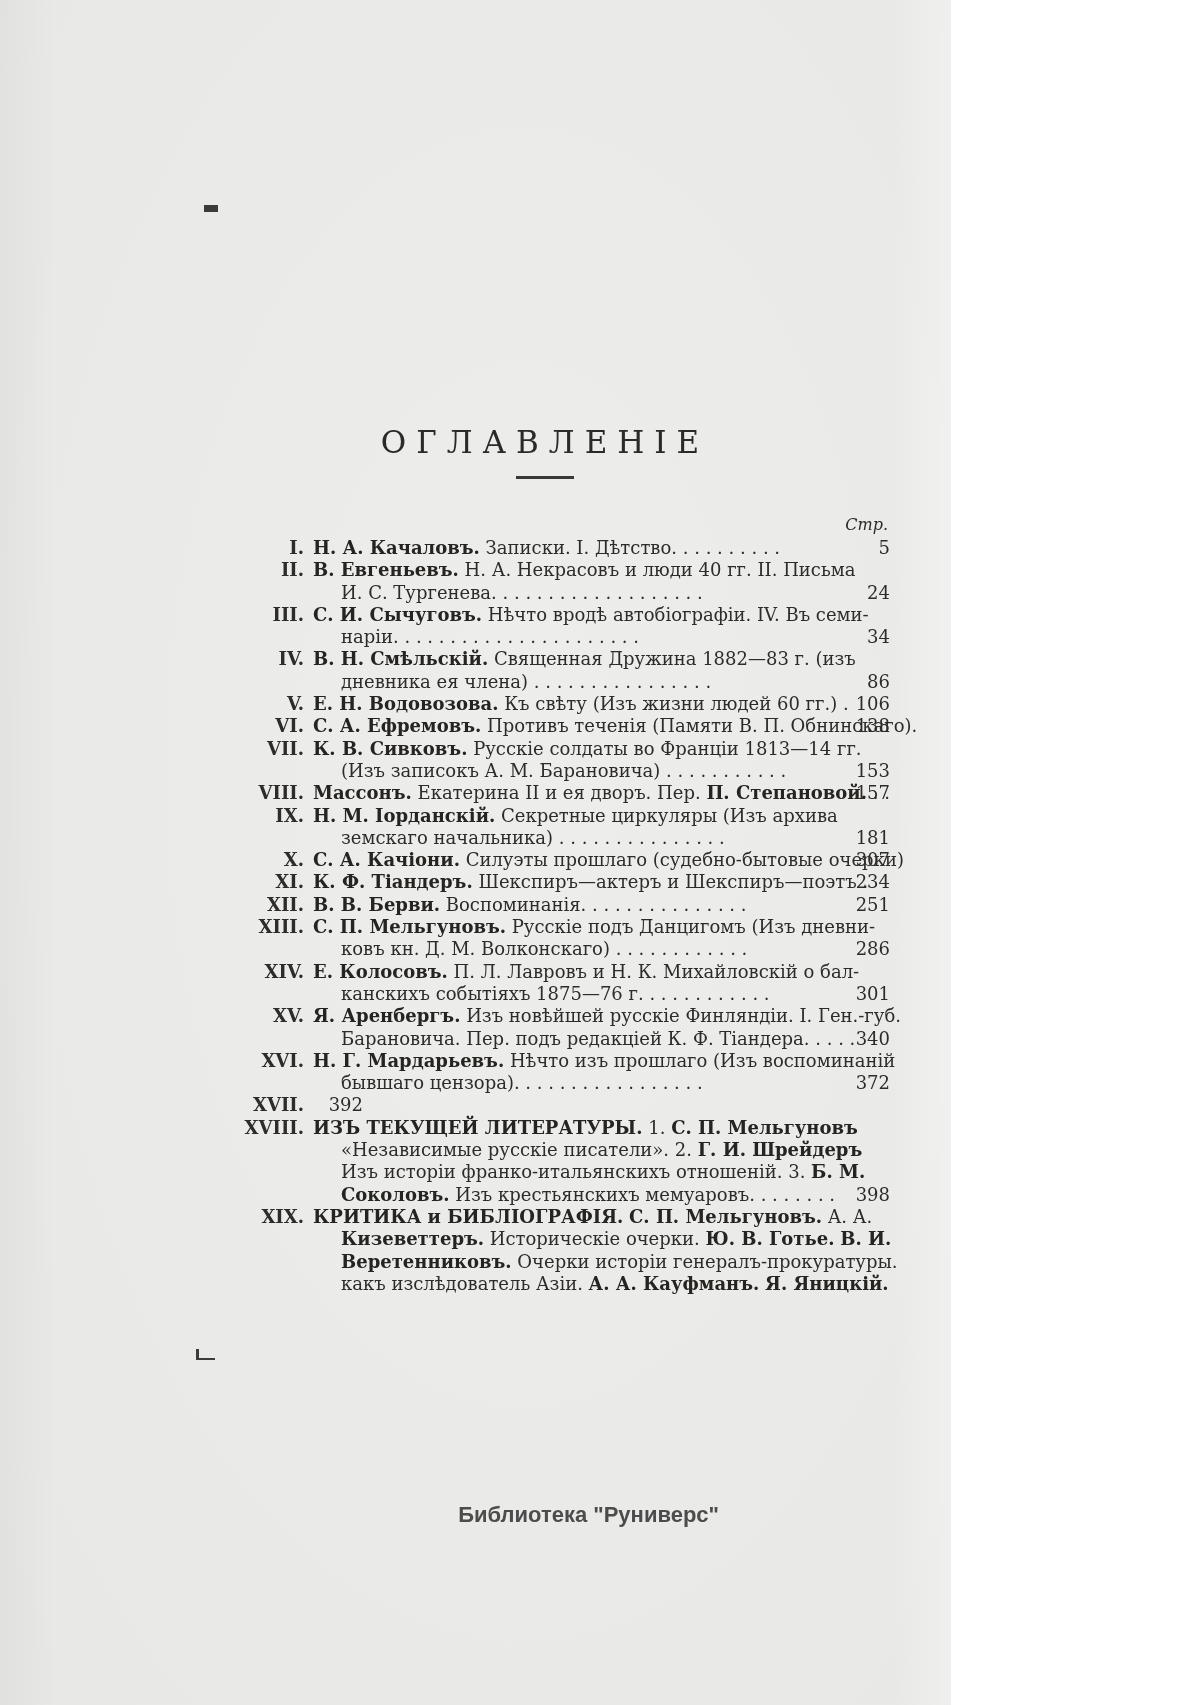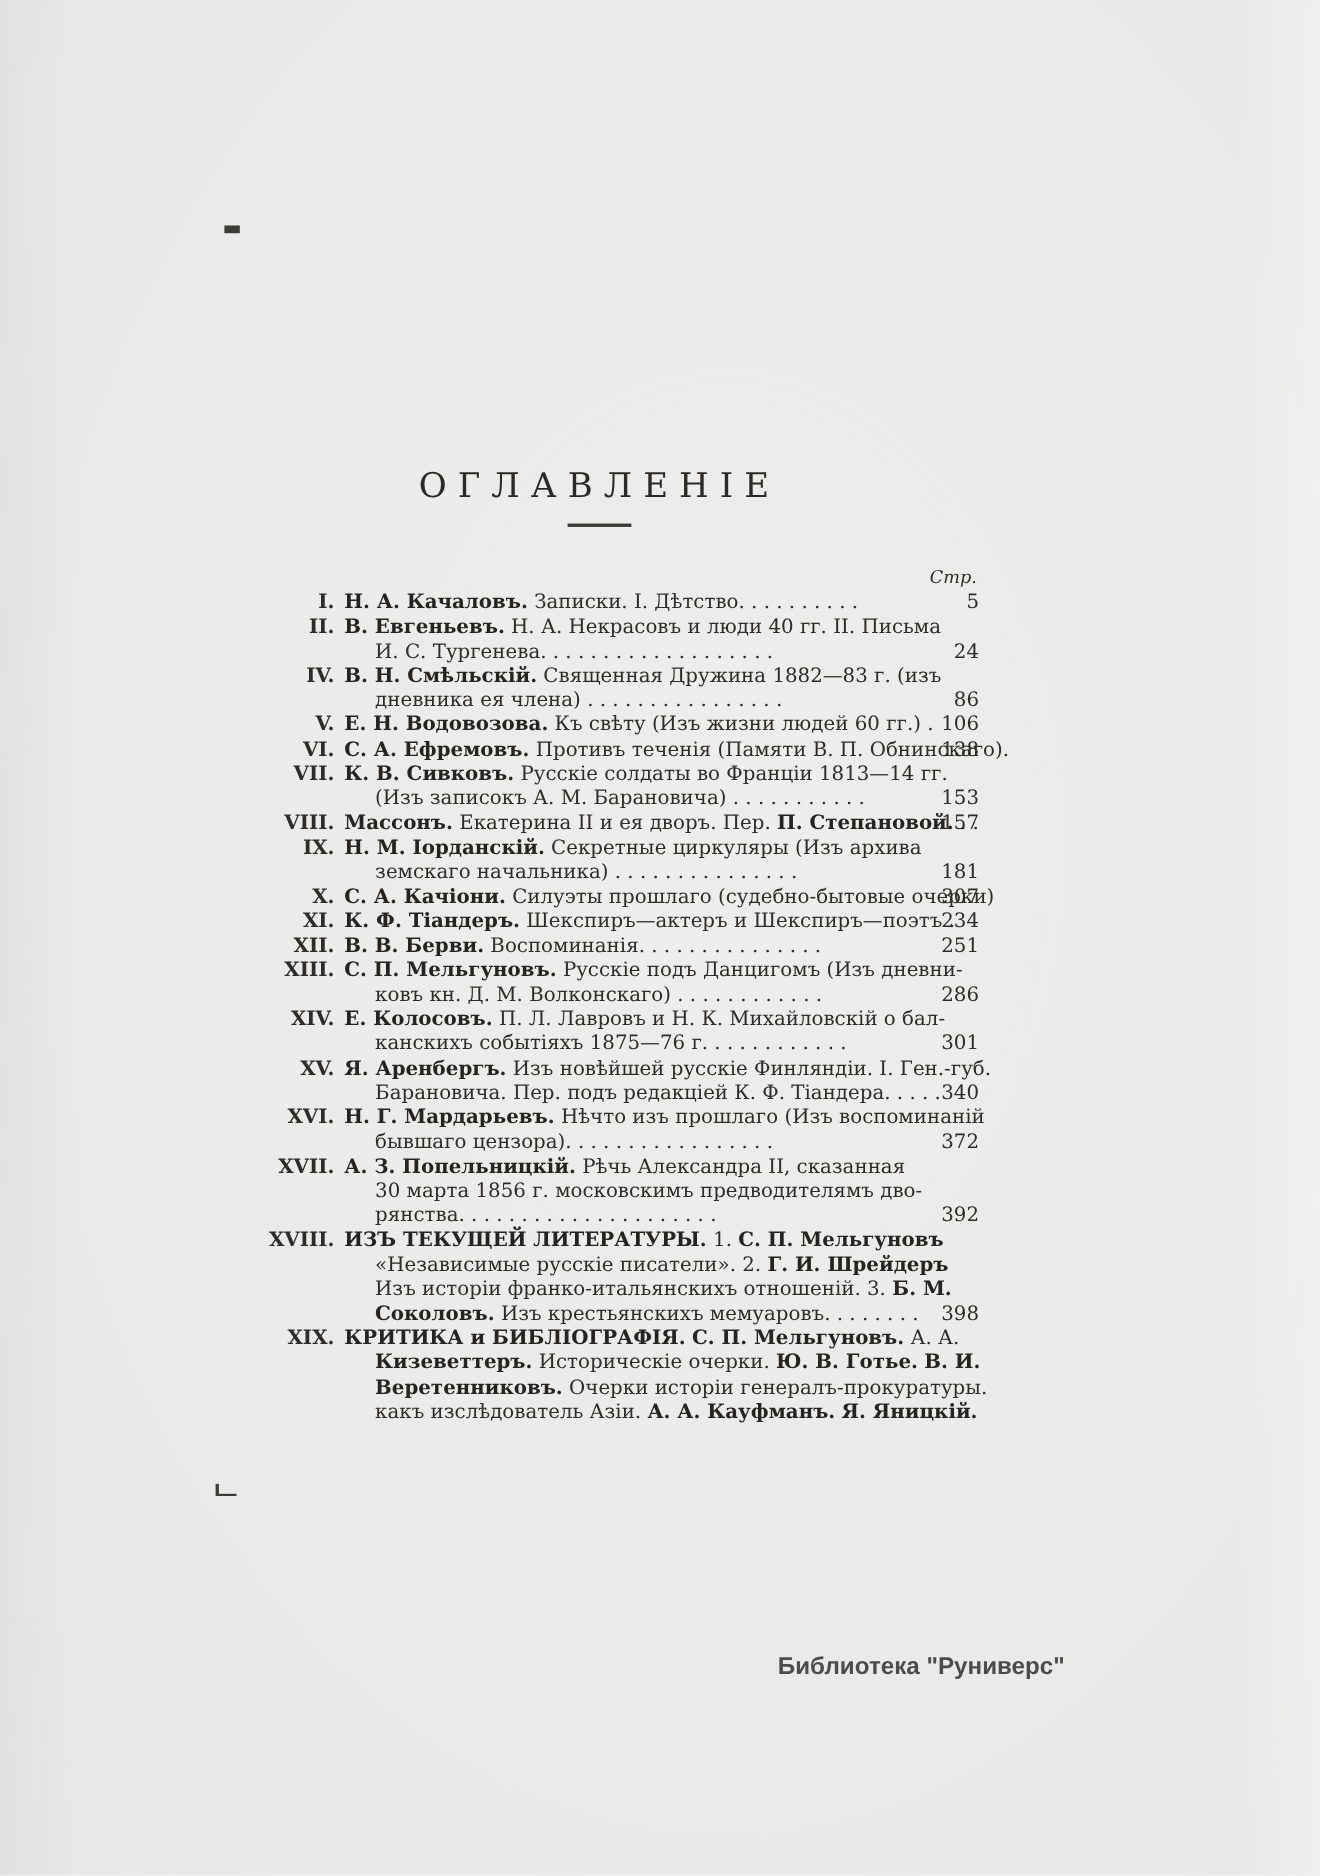--- a/index.html
+++ b/index.html
@@ -3,21 +3,21 @@
 <meta charset="utf-8">
 <style>
   html, body { margin: 0; padding: 0; }
   body {
     width: 1200px; height: 1705px;
     font-family: "DejaVu Serif", serif;
     background: #ffffff;
   }
   .page {
     position: relative;
-    width: 1200px; height: 1705px;
+    width: 951px; height: 1705px;
     background: #f1f1ef;
     background-image:
       radial-gradient(ellipse at 55% 45%, rgba(0,0,0,0.015), rgba(0,0,0,0.04)),
       linear-gradient(90deg, rgba(0,0,0,0.03), rgba(0,0,0,0) 6%, rgba(0,0,0,0) 94%, rgba(255,255,255,0.5));
     overflow: hidden;
     color: #2e2c28;
   }
   .content {
     position: absolute;
     left: 200px; top: 424px;
@@ -103,20 +103,28 @@
         </div>
         <div class="entry">
           <div class="num">II.</div>
           <div class="text">
             <div class="line"><b>В. Евгеньевъ.</b><span> Н. А. Некрасовъ и люди 40 гг. II. Письма</span></div>
             <div class="line cont"><span>И. С. Тургенева. . . . . . . . . . . . . . . . . . .</span></div>
           </div>
           <div class="pagenum">24</div>
         </div>
         <div class="entry">
+          <div class="num">III.</div>
+          <div class="text">
+            <div class="line"><b>С. И. Сычуговъ.</b><span> Нѣчто вродѣ автобіографіи. IV. Въ семи-</span></div>
+            <div class="line cont"><span>наріи. . . . . . . . . . . . . . . . . . . . . .</span></div>
+          </div>
+          <div class="pagenum">34</div>
+        </div>
+        <div class="entry">
           <div class="num">IV.</div>
           <div class="text">
             <div class="line"><b>В. Н. Смѣльскій.</b><span> Священная Дружина 1882—83 г. (изъ</span></div>
             <div class="line cont"><span>дневника ея члена) . . . . . . . . . . . . . . . .</span></div>
           </div>
           <div class="pagenum">86</div>
         </div>
         <div class="entry">
           <div class="num">V.</div>
           <div class="text">
@@ -202,25 +210,20 @@
         <div class="entry">
           <div class="num">XVI.</div>
           <div class="text">
             <div class="line"><b>Н. Г. Мардарьевъ.</b><span> Нѣчто изъ прошлаго (Изъ воспоминаній</span></div>
             <div class="line cont"><span>бывшаго цензора). . . . . . . . . . . . . . . . .</span></div>
           </div>
           <div class="pagenum">372</div>
         </div>
         <div class="entry">
           <div class="num">XVII.</div>
-          <div class="text">
-            <div class="line"><b>А. З. Попельницкій.</b><span> Рѣчь Александра II, сказанная</span></div>
-            <div class="line cont"><span>30 марта 1856 г. московскимъ предводителямъ дво-</span></div>
-            <div class="line cont"><span>рянства. . . . . . . . . . . . . . . . . . . . .</span></div>
-          </div>
           <div class="pagenum">392</div>
         </div>
         <div class="entry">
           <div class="num">XVIII.</div>
           <div class="text">
             <div class="line"><b>ИЗЪ ТЕКУЩЕЙ ЛИТЕРАТУРЫ.</b><span> 1. </span><b>С. П. Мельгуновъ</b></div>
             <div class="line cont"><span>«Независимые русскіе писатели». 2. </span><b>Г. И. Шрейдеръ</b></div>
             <div class="line cont"><span>Изъ исторіи франко-итальянскихъ отношеній. 3. </span><b>Б. М.</b></div>
             <div class="line cont"><b>Соколовъ.</b><span> Изъ крестьянскихъ мемуаровъ. . . . . . . .</span></div>
           </div>

